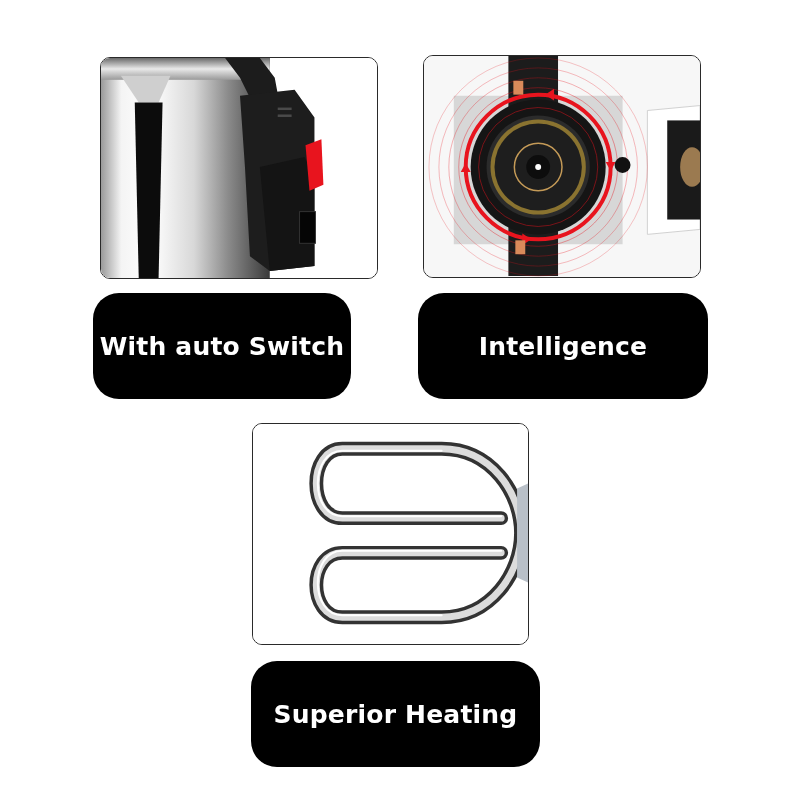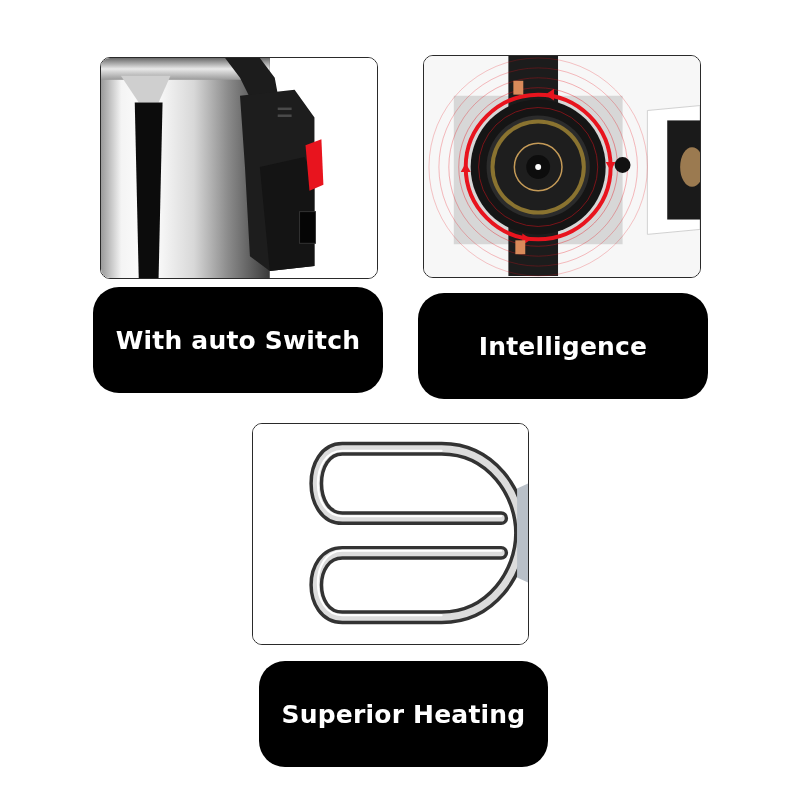--- a/index.html
+++ b/index.html
@@ -13,23 +13,23 @@
   }
   .panel svg { position:absolute; left:0; top:0; width:100%; height:100%; }
   .label {
     position:absolute; box-sizing:border-box; background:#000; border-radius:26px;
     color:#fff; display:flex; flex-direction:row; align-items:center; justify-content:center;
     text-align:center; font-weight:bold; font-size:25px; line-height:29px; letter-spacing:0.2px;
   }
   #p1 { left:100px; top:57px; width:278px; height:222px; }
   #p2 { left:423px; top:55px; width:278px; height:223px; }
   #p3 { left:252px; top:423px; width:277px; height:222px; }
-  #l1 { left:93px;  top:287px; width:290px; height:106px; }
+  #l1 { left:93px;  top:293px; width:258px; height:106px; }
   #l2 { left:418px; top:293px; width:290px; height:106px; }
-  #l3 { left:259px; top:661px; width:289px; height:106px; }
+  #l3 { left:251px; top:661px; width:289px; height:106px; }
 </style>
 </head>
 <body>
 
 <div class="panel" id="p1">
   <svg viewBox="0 0 278 222" preserveAspectRatio="none">
     <defs>
       <linearGradient id="steel" x1="0" x2="1" y1="0" y2="0">
         <stop offset="0" stop-color="#9a9a9a"></stop>
         <stop offset="0.12" stop-color="#f4f4f4"></stop>

